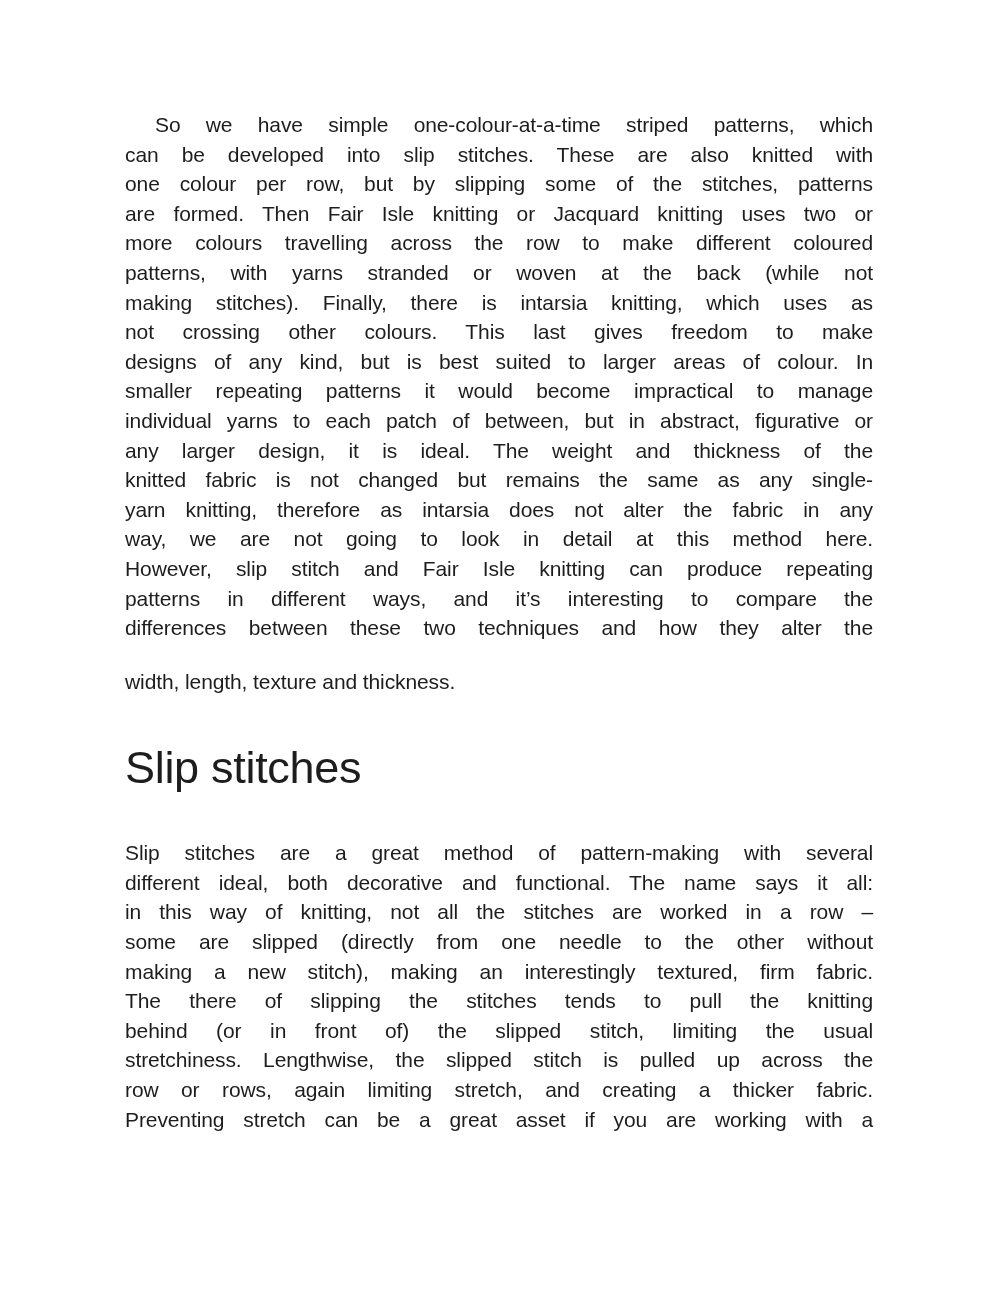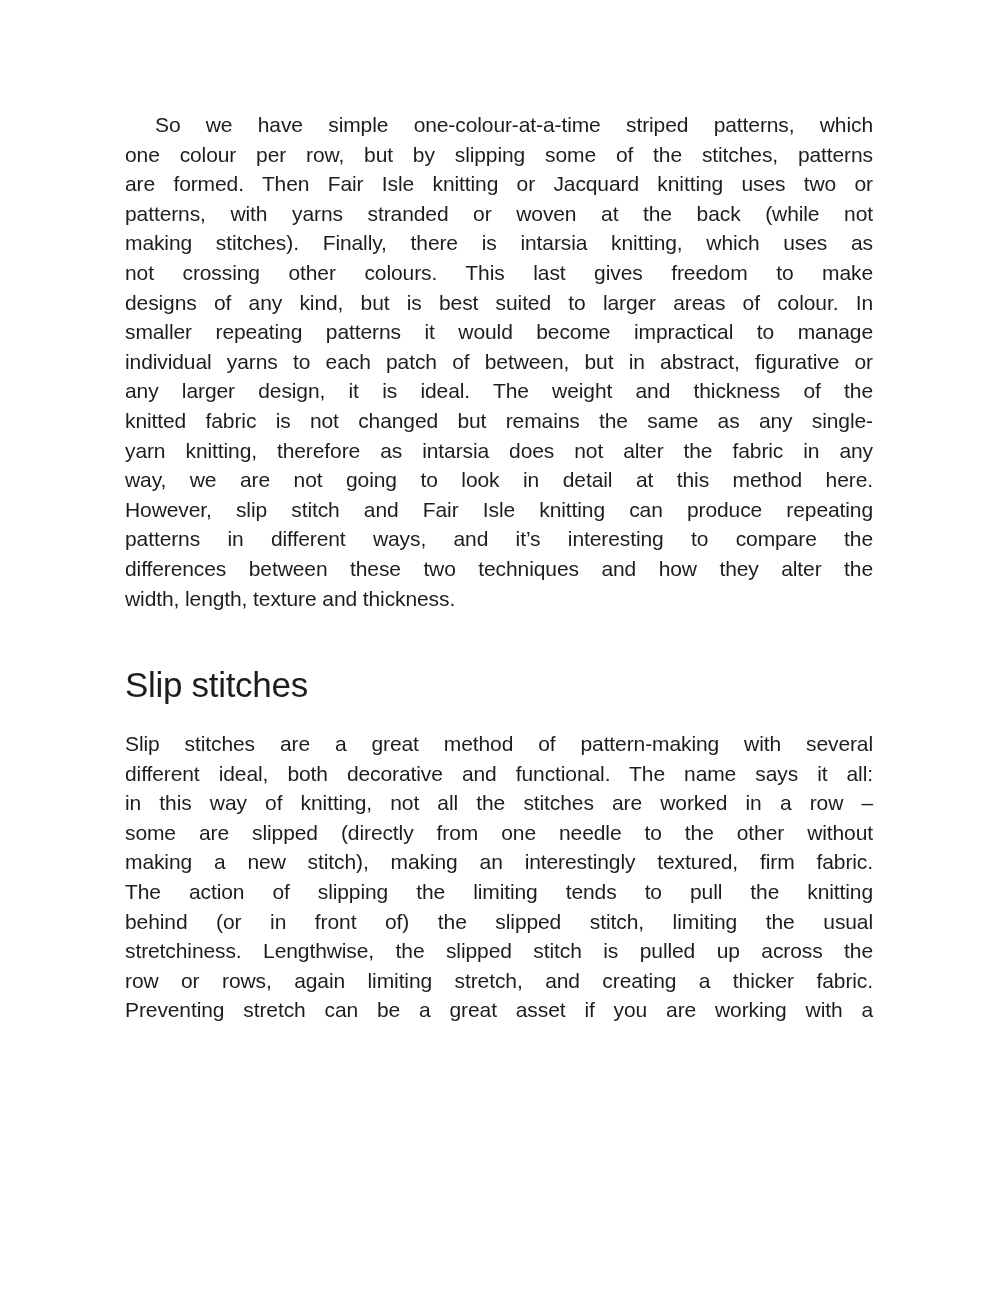--- a/index.html
+++ b/index.html
@@ -26,44 +26,47 @@
     line-height: 29.6px;
     letter-spacing: -0.1px;
   }
   .para .line {
     text-align: justify;
     text-align-last: justify;
     white-space: normal;
   }
   .para .line.last {
     text-align-last: left;
+    margin-top: 24px;
   }
   .para .line.indent {
     padding-left: 30px;
   }
   h1.section-heading {
-    font-size: 35px;
+    font-size: 45px;
     font-weight: 400;
     line-height: 44px;
     margin: 50px 0 0 0;
     letter-spacing: -0.3px;
   }
   .para.second {
-    margin-top: 22px;
+    margin-top: 48px;
   }
 </style>
 </head>
 <body>
 
 <div class="page">
 
   <div class="para first">
       <div class="line indent">So we have simple one-colour-at-a-time striped patterns, which</div>
+      <div class="line">can be developed into slip stitches. These are also knitted with</div>
       <div class="line">one colour per row, but by slipping some of the stitches, patterns</div>
       <div class="line">are formed. Then Fair Isle knitting or Jacquard knitting uses two or</div>
+      <div class="line">more colours travelling across the row to make different coloured</div>
       <div class="line">patterns, with yarns stranded or woven at the back (while not</div>
       <div class="line">making stitches). Finally, there is intarsia knitting, which uses as</div>
       <div class="line">not crossing other colours. This last gives freedom to make</div>
       <div class="line">designs of any kind, but is best suited to larger areas of colour. In</div>
       <div class="line">smaller repeating patterns it would become impractical to manage</div>
       <div class="line">individual yarns to each patch of between, but in abstract, figurative or</div>
       <div class="line">any larger design, it is ideal. The weight and thickness of the</div>
       <div class="line">knitted fabric is not changed but remains the same as any single-</div>
       <div class="line">yarn knitting, therefore as intarsia does not alter the fabric in any</div>
       <div class="line">way, we are not going to look in detail at this method here.</div>
@@ -74,20 +77,20 @@
     </div>
 
   <h1 class="section-heading">Slip stitches</h1>
 
   <div class="para second">
       <div class="line">Slip stitches are a great method of pattern-making with several</div>
       <div class="line">different ideal, both decorative and functional. The name says it all:</div>
       <div class="line">in this way of knitting, not all the stitches are worked in a row –</div>
       <div class="line">some are slipped (directly from one needle to the other without</div>
       <div class="line">making a new stitch), making an interestingly textured, firm fabric.</div>
-      <div class="line">The action of slipping the limiting tends to pull the knitting</div>
+      <div class="line">The there of slipping the stitches tends to pull the knitting</div>
       <div class="line">behind (or in front of) the slipped stitch, limiting the usual</div>
       <div class="line">stretchiness. Lengthwise, the slipped stitch is pulled up across the</div>
       <div class="line">row or rows, again limiting stretch, and creating a thicker fabric.</div>
       <div class="line">Preventing stretch can be a great asset if you are working with a</div>
     </div>
 
 </div>
 
 </body></html>

